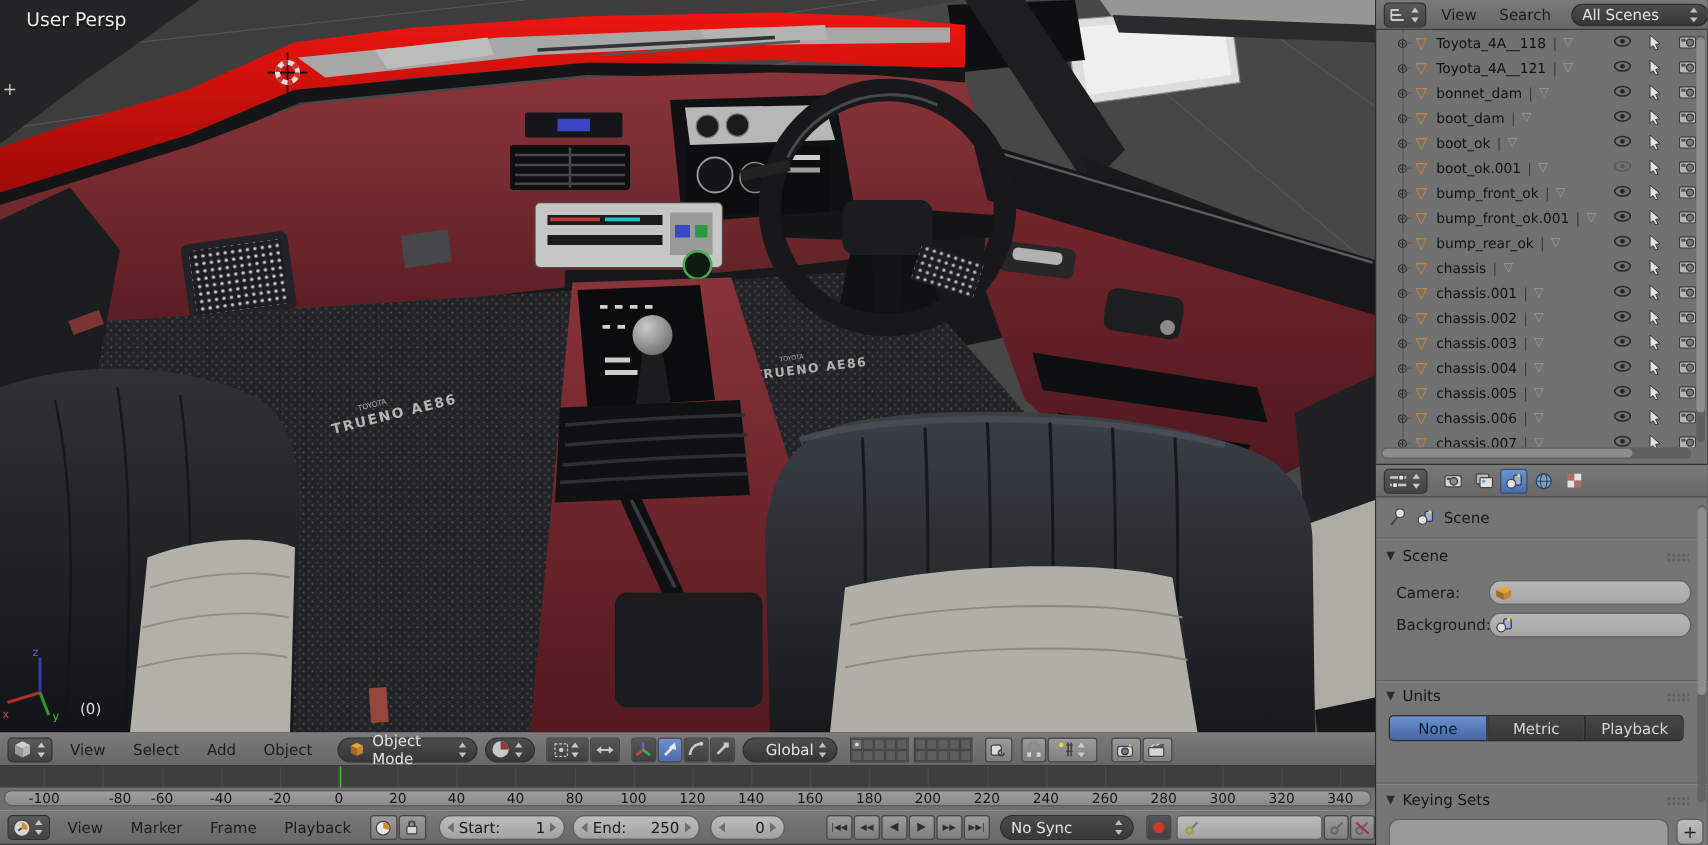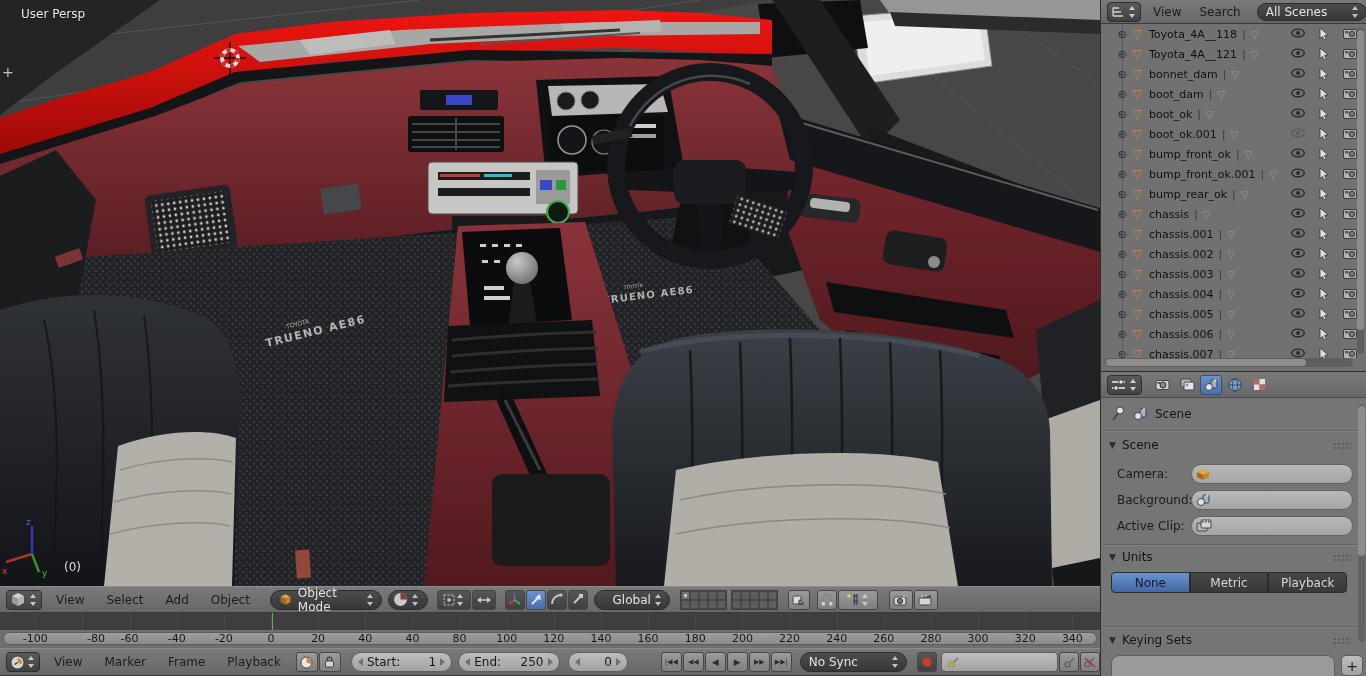--- a/index.html
+++ b/index.html
@@ -3,21 +3,21 @@
 <meta charset="utf-8">
 <style>
   * { margin:0; padding:0; box-sizing:border-box; }
   html,body { width:1366px; height:676px; overflow:hidden; background:#3f3f3f;
               font-family:"DejaVu Sans", sans-serif; }
   .abs { position:absolute; }
   #app { position:relative; width:1366px; height:676px; background:#4e4e4e; }
 
   
   #viewport { left:0; top:0; width:1100px; height:586px; background:#474747; overflow:hidden; }
-  .vp-overlay { color:#ededed; font-size:12px; text-shadow:0 1px 1px rgba(0,0,0,.6); }
+  .vp-overlay { color:#ededed; font-size:15px; text-shadow:0 1px 1px rgba(0,0,0,.6); }
 
   
   .hbar { background:linear-gradient(#7a7a7a,#676767); border-top:1px solid #8b8b8b;
           border-bottom:1px solid #3a3a3a; display:flex; align-items:center; }
   #vp-header   { left:0; top:586px; width:1100px; height:27px; }
   #tl-header   { left:0; top:648px; width:1100px; height:28px; }
   .menu-text { font-size:12px; color:#1c1c1c; padding:0 4px; cursor:default; }
 
   .ed-btn { height:20px; min-width:34px; background:linear-gradient(#5a5a5a,#424242);
             border:1px solid #2f2f2f; border-radius:4px; display:flex; align-items:center;
@@ -1238,32 +1238,20 @@
       <div class="p-row" style="top:118px;">
         <span class="lbl">Background:</span>
         <div class="p-field">
           <svg width="15" height="14">
             <rect x="7" y="2" width="6" height="8" rx="1.5" fill="#9ab2d8" stroke="#2c3c58"></rect>
             <circle cx="5" cy="9" r="3.5" fill="#e2e2e0" stroke="#444"></circle>
             <circle cx="11" cy="2.5" r="1.3" fill="#e8e23c"></circle>
           </svg>
         </div>
       </div>
-      <div class="p-row" style="top:144px;">
-        <span class="lbl">Active Clip:</span>
-        <div class="p-field">
-          <svg width="16" height="14">
-            <rect x="1" y="4" width="10" height="8" rx="1" fill="#b9b9b7" stroke="#444"></rect>
-            <rect x="5" y="1" width="10" height="8" rx="1" fill="#d5d5d3" stroke="#444"></rect>
-            <rect x="6" y="2" width="1.6" height="1.6" fill="#555"></rect>
-              <rect x="9" y="2" width="1.6" height="1.6" fill="#555"></rect>
-            <rect x="12" y="2" width="1.6" height="1.6" fill="#555"></rect>
-          </svg>
-        </div>
-      </div>
       <div class="p-sep" style="top:172px;"></div>
 
       <div class="panel-hdr" style="top:178px;">
         <span class="arr">▼</span>
         <span>Units</span>
       </div>
       <div class="drag-dots" style="top:182px;"></div>
 
       <div class="abs" style="left:10px; top:200px; width:236px; display:flex;">
         <div class="ub sel" style="flex:1; border-radius:4px 0 0 4px;">None</div>

